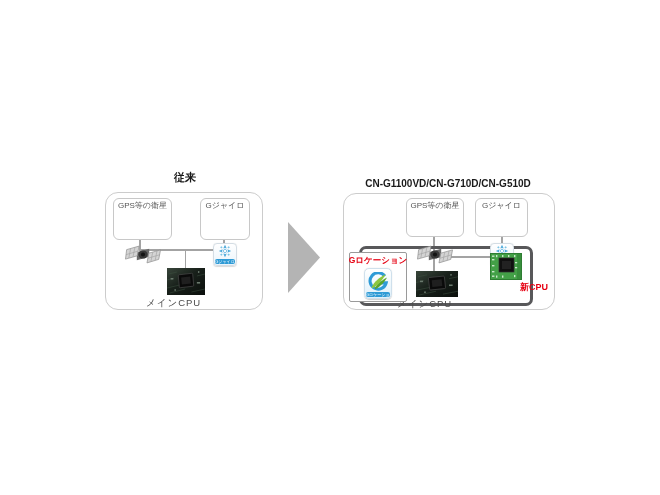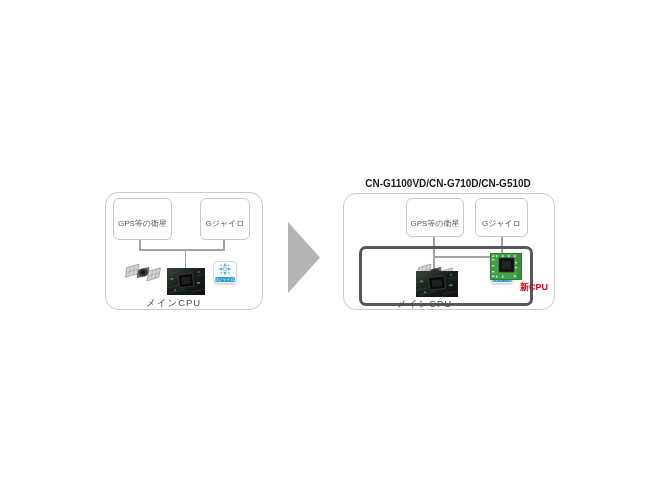--- a/index.html
+++ b/index.html
@@ -19,21 +19,21 @@
   .container-left  { left:105px; top:192px; width:158px; height:118px; }
   .container-right { left:343px; top:193px; width:212px; height:117px; }
 
   .dark-frame {
     position:absolute; left:359px; top:246px; width:174px; height:60px;
     border:3px solid #58585a; border-radius:7px; background:transparent; z-index:3;
   }
 
   .node-box {
     position:absolute; background:#ffffff; border:1px solid #c8c8c8; border-radius:6px;
-    display:flex; flex-direction:column; align-items:center; z-index:4; padding-top:20px;gap:31px;
+    display:flex; flex-direction:column; align-items:center; z-index:4; padding-top:2px;gap:31px;
   }
   .node-label { font-size:8px; color:#555555; line-height:10px; white-space:nowrap; }
   .gps-left  { left:113px; top:198px; width:59px; height:42px; }
   .gyro-left { left:200px; top:198px; width:50px; height:42px; }
   .gps-right { left:406px; top:198px; width:58px; height:39px; }
   .gyro-right{ left:475px; top:198px; width:53px; height:39px; }
 
   .sat-icon { width:36px; height:23px; margin-top:1px; }
   .sat-icon svg { display:block; width:100%; height:100%; }
 
@@ -98,20 +98,21 @@
     box-shadow:0 0.5px 1px rgba(0,0,0,0.2);
   }
   .glocation-icon svg { width:24px; height:20px; }
   .glocation-icon .icon-badge { width:24px; }
 </style>
 </head>
 <body>
 
 <div class="stage">
 
+  <div class="title title-left">従来</div>
   <div class="container container-left"></div>
 
   <div class="node-box gps-left">
     <span class="node-label">GPS等の衛星</span>
     <span class="sat-icon">
       <svg viewBox="0 0 40 26">
         <polygon points="13,10.5 27,6.5 27,15.5 13,19.5" fill="#6a6a6a"></polygon>
         <polygon points="1.5,7.5 15.5,3.5 13.5,14.5 0.2,18.2" fill="#d4d4d4" stroke="#8f8f8f" stroke-width="0.8"></polygon>
         <polygon points="26.5,11.5 39.8,7.8 37.8,18.5 24.5,22.5" fill="#d4d4d4" stroke="#8f8f8f" stroke-width="0.8"></polygon>
         <path d="M6,6.2 L4,16.8 M10.8,4.8 L8.8,15.4 M0.8,13.2 L14.4,9.2 M31,10.2 L29,20.8 M35.8,8.8 L33.8,19.4 M25.6,17.2 L39.2,13.2" stroke="#a0a0a0" stroke-width="0.7"></path>
@@ -214,20 +215,31 @@
         <rect x="8.9" y="6.9" width="4.2" height="4.2" transform="rotate(45 11 9)" fill="none" stroke="#4aa8da" stroke-width="1"></rect>
       </svg>
       <span class="icon-badge">Gジャイロ</span>
     </span>
   </div>
 
   <div class="line r-v1"></div>
   <div class="line r-h"></div>
   <div class="line r-v2"></div>
 
+  <div class="glocation-box">
+    <span class="glocation-title">Gロケーション</span>
+    <span class="glocation-icon">
+      <svg viewBox="0 0 26 22">
+        <path d="M20.5 4.5 A9 9 0 1 0 22 12 L15.5 12" fill="none" stroke="#2f9bd6" stroke-width="3.4"></path>
+        <path d="M6.5 18 C11.5 16 17.5 10 21.5 2.5 C14 6 9 11 6 16.5 Z" fill="#8dc63f"></path>
+        <path d="M10 19 C14 17 19.5 12 23 6 C17 9 12 14 9.5 17.5 Z" fill="#5aa52a"></path>
+      </svg>
+      <span class="icon-badge">Gロケーション</span>
+    </span>
+  </div>
 
   <div class="cpu-img cpu-right">
     <svg viewBox="0 0 42 27" preserveAspectRatio="none">
       <defs>
         <linearGradient id="pcbB" x1="0" y1="0" x2="1" y2="1">
           <stop offset="0" stop-color="#39463b"></stop>
           <stop offset="0.45" stop-color="#18201a"></stop>
           <stop offset="1" stop-color="#0b0f0c"></stop>
         </linearGradient>
       </defs>

